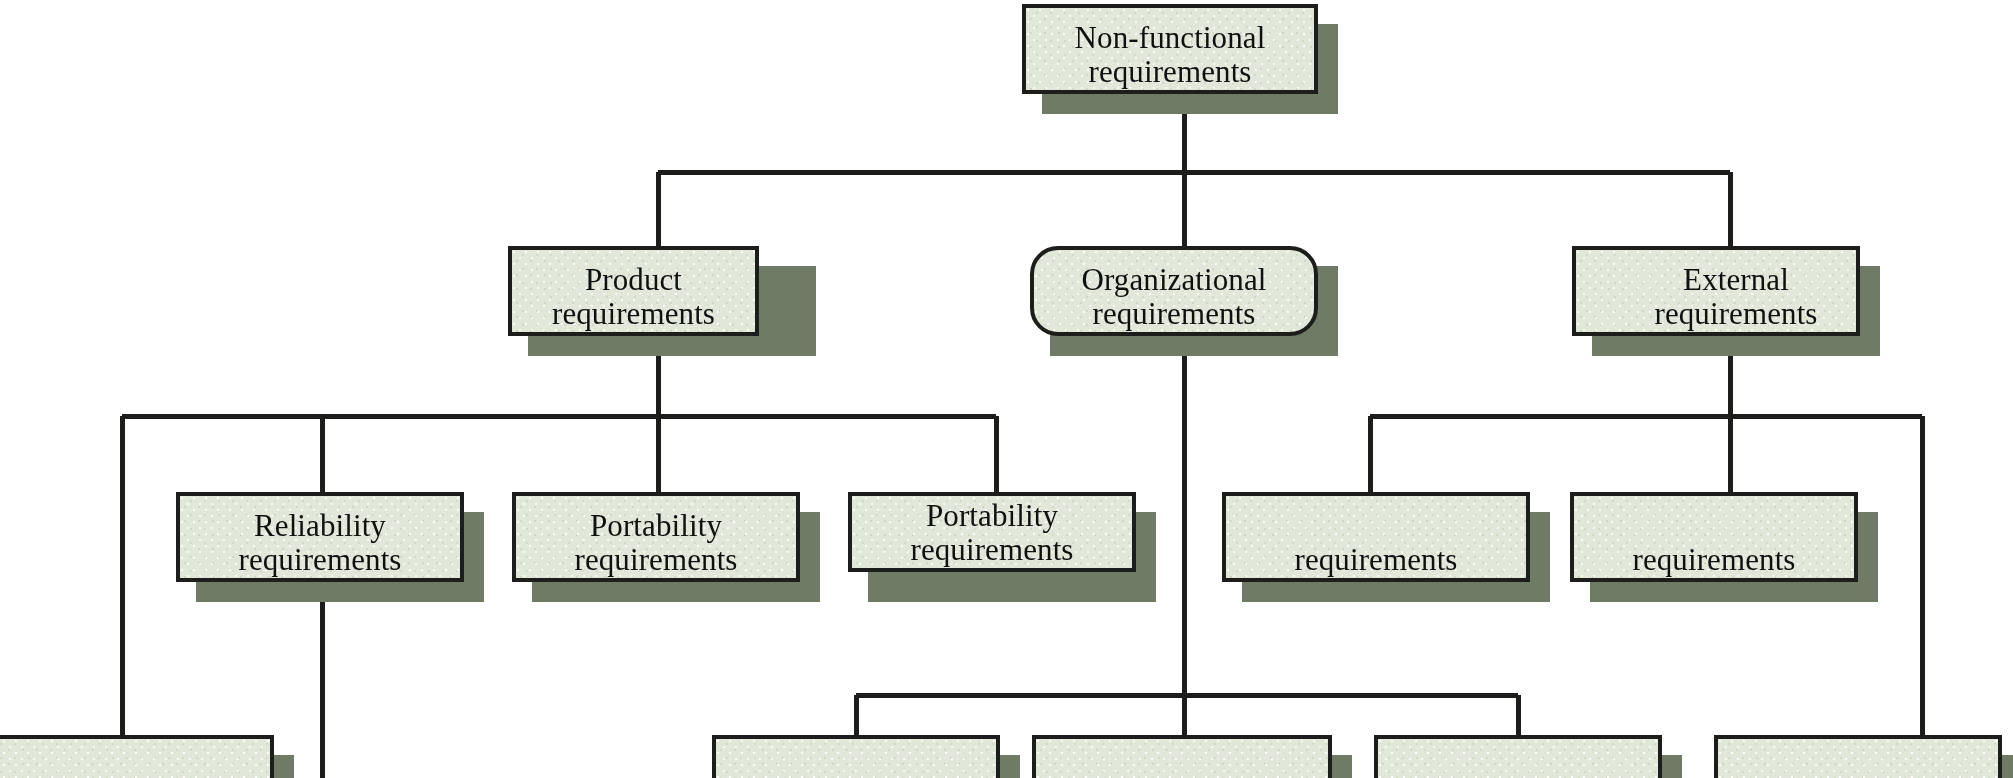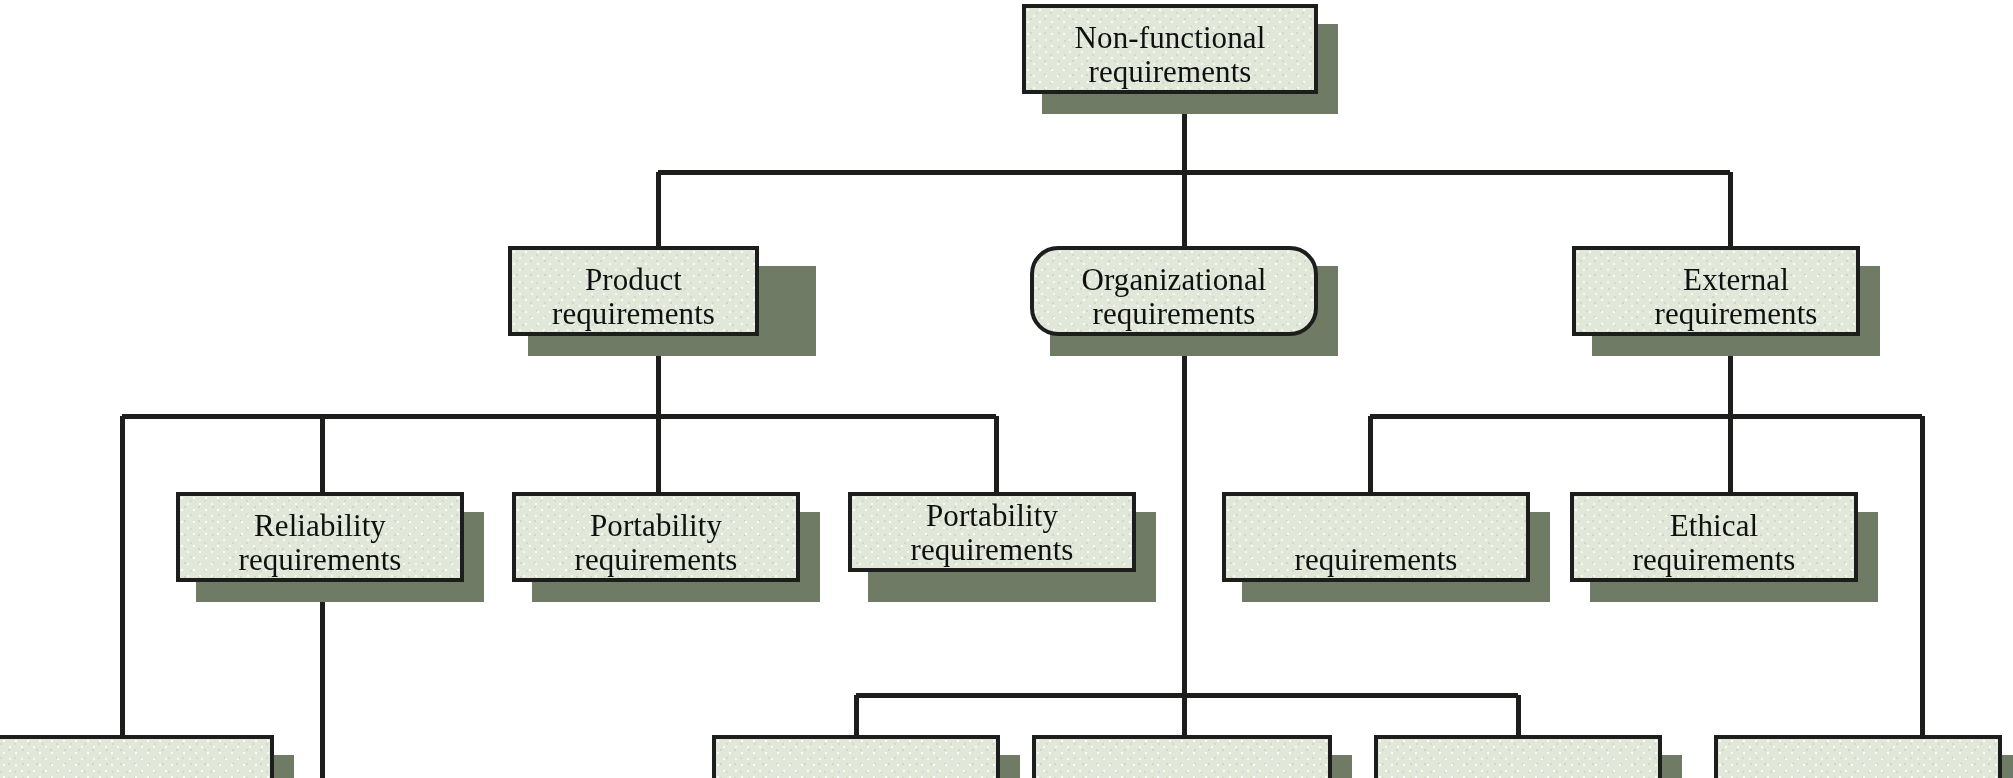--- a/index.html
+++ b/index.html
@@ -149,21 +149,20 @@
   <div class="node" style="left:848px; top:492px; width:288px; height:80px;">
     <span class="line1">Portability</span>
     <span class="line2">requirements</span>
   </div>
 
   <div class="node" style="left:1222px; top:492px; width:308px; height:90px;">
     <span class="line2">requirements</span>
   </div>
 
   <div class="node" style="left:1570px; top:492px; width:288px; height:90px;">
-    <span class="line1">Ethical</span>
     <span class="line2">requirements</span>
   </div>
 
   <div class="node" style="left:-14px; top:735px; width:288px; height:90px;">
     <span class="line1">Usability</span>
   </div>
 
   <div class="node" style="left:712px; top:735px; width:288px; height:90px;">
     <span class="line1">Delivery</span>
   </div>

